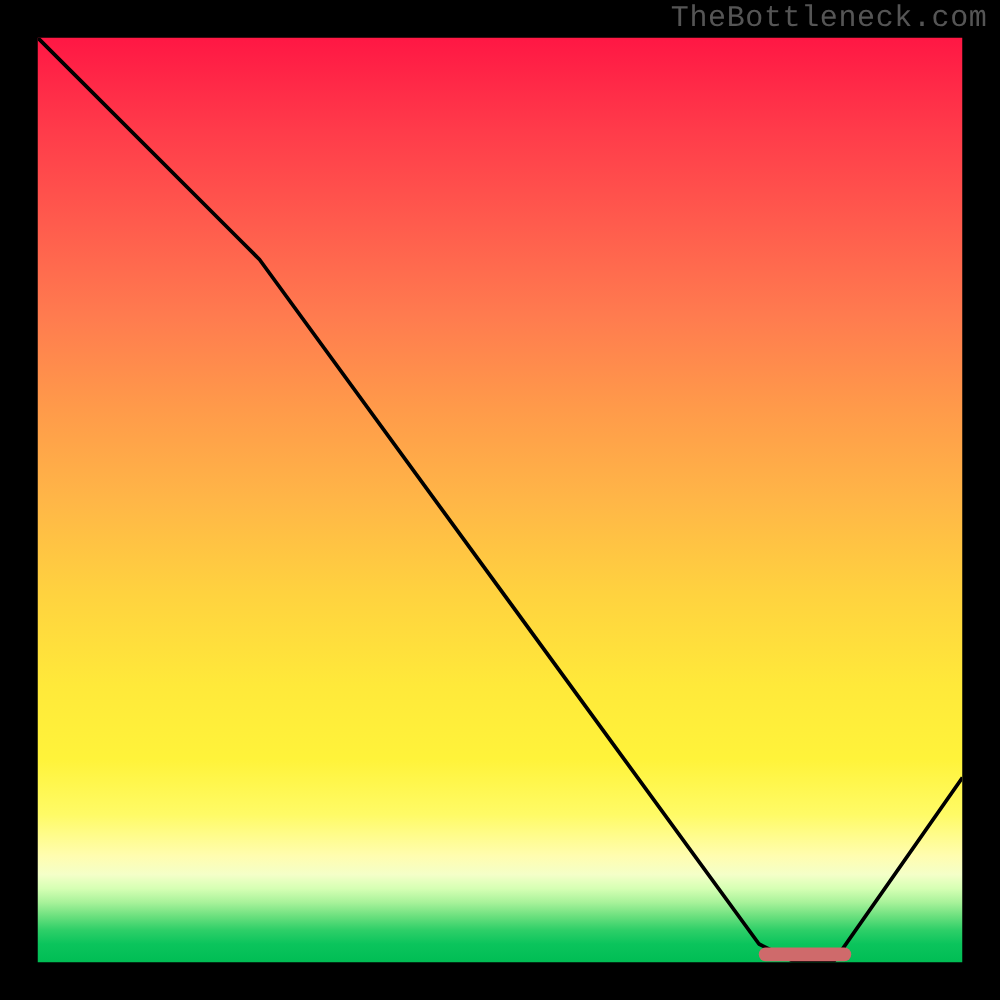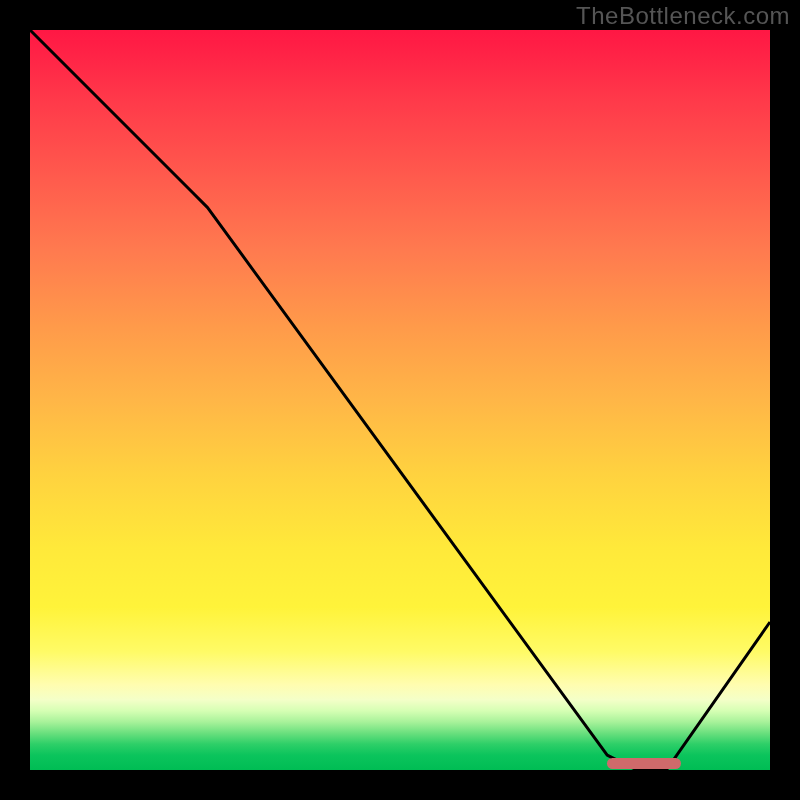--- a/index.html
+++ b/index.html
@@ -19,20 +19,21 @@
   }
   .watermark {
     position: absolute;
     top: 2px;
     right: 10px;
     color: #555;
     font-size: 24px;
     font-weight: 500;
     letter-spacing: 0.5px;
     user-select: none;
+    font-family: Liberation Mono, monospace;
   }
   .plot {
     position: absolute;
     left: 30px;
     top: 30px;
     width: 740px;
     height: 740px;
     overflow: hidden;
   }
   .gradient {

